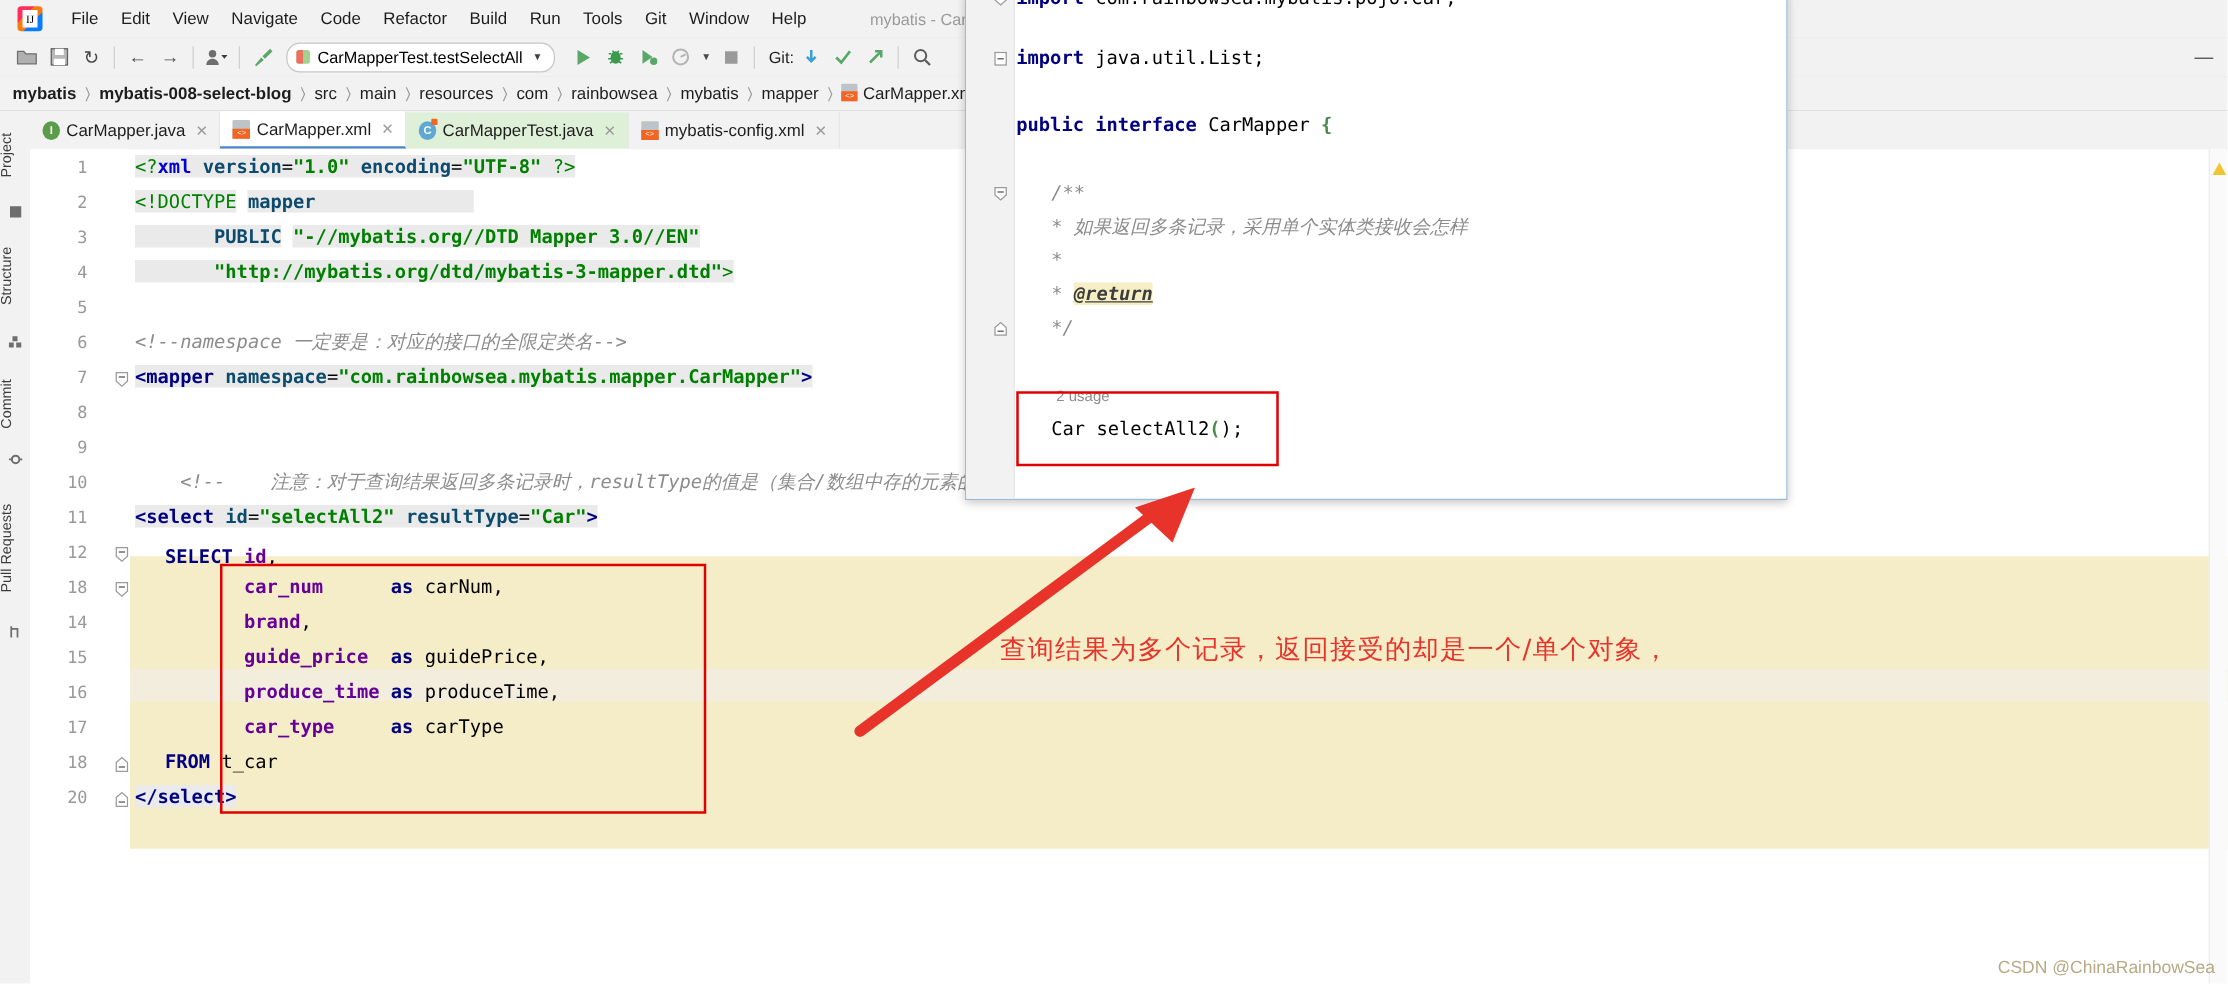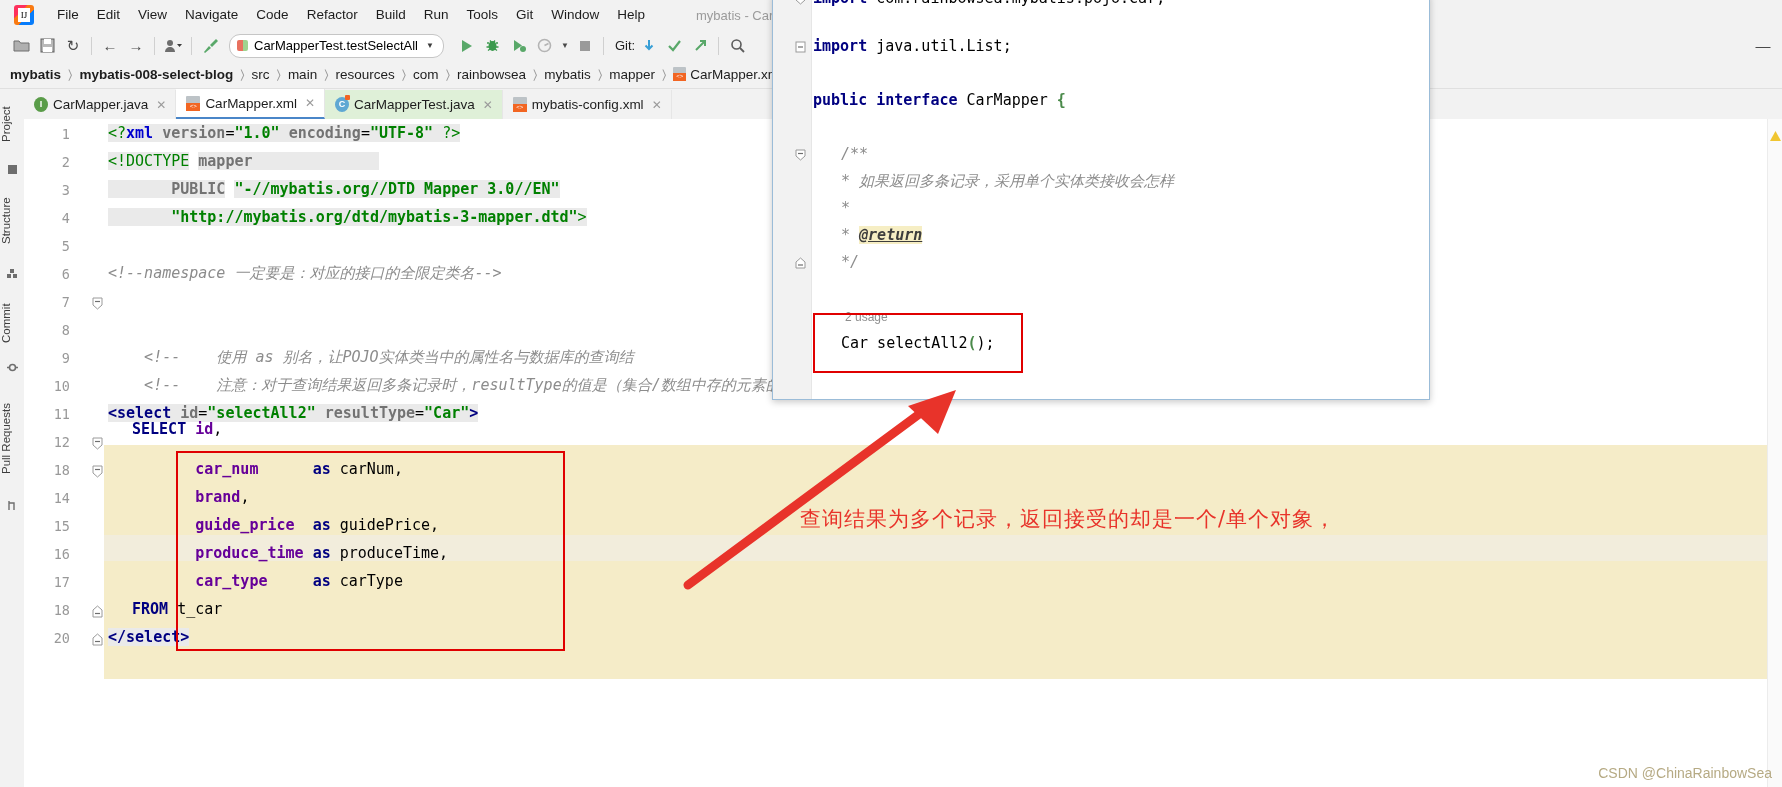--- a/index.html
+++ b/index.html
@@ -129,21 +129,21 @@
     position:absolute;left:68px;width:11px;height:11px;color:#8d8d8d;font-size:10px;
     text-align:center;line-height:10px;cursor:pointer;
   }
   .foldmark svg{display:block;}
   .codeline{
     position:absolute;left:84px;white-space:pre;font-size:15px;
     font-family:"DejaVu Sans Mono", monospace;letter-spacing:0px;
   }
   
   .t-tag{color:#000080;font-weight:bold;}
-  .t-attr{color:#737373;font-weight:bold;}
+  .t-attr{color:#0c4a6e;font-weight:bold;}
   .t-val{color:#008000;font-weight:bold;}
   .t-punc{color:#000000;}
   .t-pi{color:#0000cf;font-weight:bold;}
   .t-cmt{color:#8c8c8c;font-style:italic;}
   .t-sqlkw{color:#000080;font-weight:bold;}
   .t-col{color:#660099;font-weight:bold;}
   .t-plain{color:#000000;}
   .t-green{color:#008000;}
   .hl{background:#eaeaea;}
   
@@ -440,30 +440,30 @@
   <div class="codeline" style="top:33px;"><span class="hl"><span class="t-green">&lt;!DOCTYPE</span></span> <span class="hl"><span class="t-attr">mapper</span>&nbsp;&nbsp;&nbsp;&nbsp;&nbsp;&nbsp;&nbsp;&nbsp;&nbsp;&nbsp;&nbsp;&nbsp;&nbsp;&nbsp;</span></div>
 
   <div class="codeline" style="top:61px;"><span class="hl">&nbsp;&nbsp;&nbsp;&nbsp;&nbsp;&nbsp;&nbsp;<span class="t-attr">PUBLIC</span></span> <span class="hl"><span class="t-val">"-//mybatis.org//DTD Mapper 3.0//EN"</span></span></div>
 
   <div class="codeline" style="top:89px;"><span class="hl">&nbsp;&nbsp;&nbsp;&nbsp;&nbsp;&nbsp;&nbsp;<span class="t-val">"http://mybatis.org/dtd/mybatis-3-mapper.dtd"</span><span class="t-green">&gt;</span></span></div>
 
   <div class="codeline" style="top:117px;"></div>
 
   <div class="codeline" style="top:145px;"><span class="t-cmt">&lt;!--namespace 一定要是：对应的接口的全限定类名--&gt;</span></div>
 
+  <div class="codeline" style="top:173px;"><span class="hl"><span class="t-tag">&lt;mapper</span> <span class="t-attr">namespace</span><span class="t-punc">=</span><span class="t-val">"com.rainbowsea.mybatis.mapper.CarMapper"</span><span class="t-tag">&gt;</span></span></div>
 
   <div class="codeline" style="top:201px;"></div>
 
-  <div class="codeline" style="top:229px;"><span class="t-cmt">    &lt;!--    使用 as 别名，让POJO实体类当中的属性名与数据库的查询结</span></div>
 
   <div class="codeline" style="top:257px;"><span class="t-cmt">    &lt;!--    注意：对于查询结果返回多条记录时，resultType的值是（集合/数组中存的元素的类型（除了Map集合是指Map集合本身））--&gt;</span></div>
 
   <div class="codeline" style="top:285px;"><span class="hl"><span class="t-tag">&lt;select</span> <span class="t-attr">id</span><span class="t-punc">=</span><span class="t-val">"selectAll2"</span> <span class="t-attr">resultType</span><span class="t-punc">=</span><span class="t-val">"Car"</span><span class="t-tag">&gt;</span></span></div>
 
-  <div class="codeline" style="top:301px;left:108px;"><span class="t-sqlkw">SELECT</span> <span class="t-col">id</span><span class="t-plain">,</span></div>
+  <div class="codeline" style="top:317px;left:108px;"><span class="t-sqlkw">SELECT</span> <span class="t-col">id</span><span class="t-plain">,</span></div>
 
   <div class="codeline" style="top:341px;left:108px;"><span class="t-plain">       </span><span class="t-col">car_num</span><span class="t-plain">      </span><span class="t-sqlkw">as</span> <span class="t-plain">carNum,</span></div>
 
   <div class="codeline" style="top:369px;left:108px;"><span class="t-plain">       </span><span class="t-col">brand</span><span class="t-plain">,</span></div>
 
   <div class="codeline" style="top:397px;left:108px;"><span class="t-plain">       </span><span class="t-col">guide_price</span><span class="t-plain">  </span><span class="t-sqlkw">as</span> <span class="t-plain">guidePrice,</span></div>
 
   <div class="codeline" style="top:425px;left:108px;"><span class="t-plain">       </span><span class="t-col">produce_time</span><span class="t-plain"> </span><span class="t-sqlkw">as</span> <span class="t-plain">produceTime,</span></div>
 
   <div class="codeline" style="top:453px;left:108px;"><span class="t-plain">       </span><span class="t-col">car_type</span><span class="t-plain">     </span><span class="t-sqlkw">as</span> <span class="t-plain">carType</span></div>

